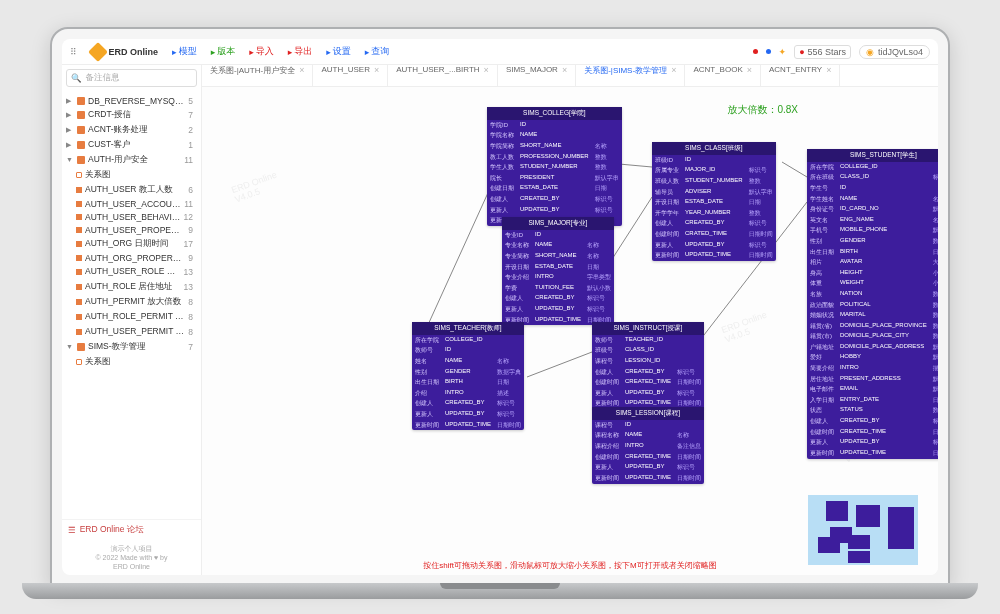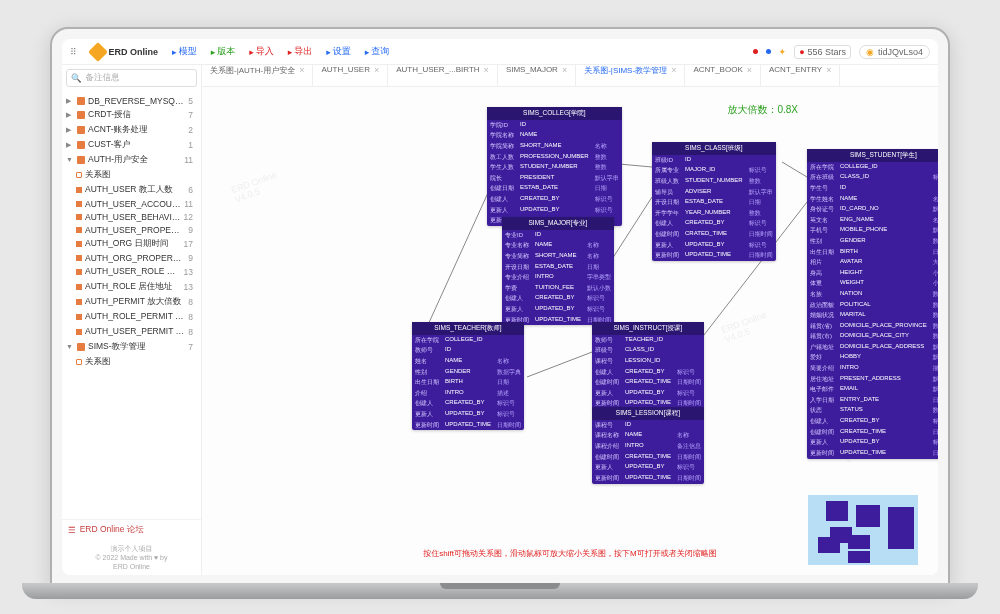--- a/index.html
+++ b/index.html
@@ -35,21 +35,21 @@
 .forum{padding:4px 6px;color:#c73e3e;display:flex;align-items:center;gap:4px;border-top:1px solid #f3f3f3}
 .sb-foot{padding:4px;font-size:7px;color:#aaa;text-align:center;line-height:1.3}
 .main{flex:1;display:flex;flex-direction:column;min-width:0}
 .tabs{height:22px;display:flex;border-bottom:1px solid #eee;font-size:8px;overflow:hidden}
 .tab{padding:0 8px;display:flex;align-items:flex-start;gap:4px;border-right:1px solid #eee;color:#666;cursor:pointer;white-space:nowrap}
 .tab.active{color:#2468f2}
 .tab-x{color:#bbb;font-size:9px}
 .canvas{flex:1;position:relative;background:#fdfdfd;background-image:radial-gradient(#e5e5e5 .5px,transparent .5px);background-size:8px 8px;overflow:hidden}
 .wm{position:absolute;color:#eee;font-size:9px;transform:rotate(-20deg);white-space:nowrap;pointer-events:none}
 .zoom{position:absolute;top:16px;right:140px;font-size:10px;color:#2ea121}
-.hint{position:absolute;bottom:16px;left:50%;transform:translateX(-50%);font-size:8px;color:#e02020}
+.hint{position:absolute;bottom:4px;left:50%;transform:translateX(-50%);font-size:8px;color:#e02020}
 .ent{position:absolute;background:#3d1d9c;color:#fff;font-size:6px;border-radius:2px;box-shadow:0 1px 3px rgba(0,0,0,.2)}
 .ent-h{background:#2a1570;padding:2px 4px;text-align:center;font-size:6.5px}
 .ent-b{display:grid;grid-template-columns:auto auto auto}
 .ent-b>div{padding:.8px 3px;white-space:nowrap}
 .col-cn{color:#d6c8ff}.col-en{color:#fff}.col-t{color:#b8a5ff}
 svg.links{position:absolute;inset:0;pointer-events:none}
 .mini{position:absolute;bottom:10px;right:20px;width:110px;height:70px;background:#b8def5}
 .mini div{position:absolute;background:#3d1d9c}
 </style>
 </head>

